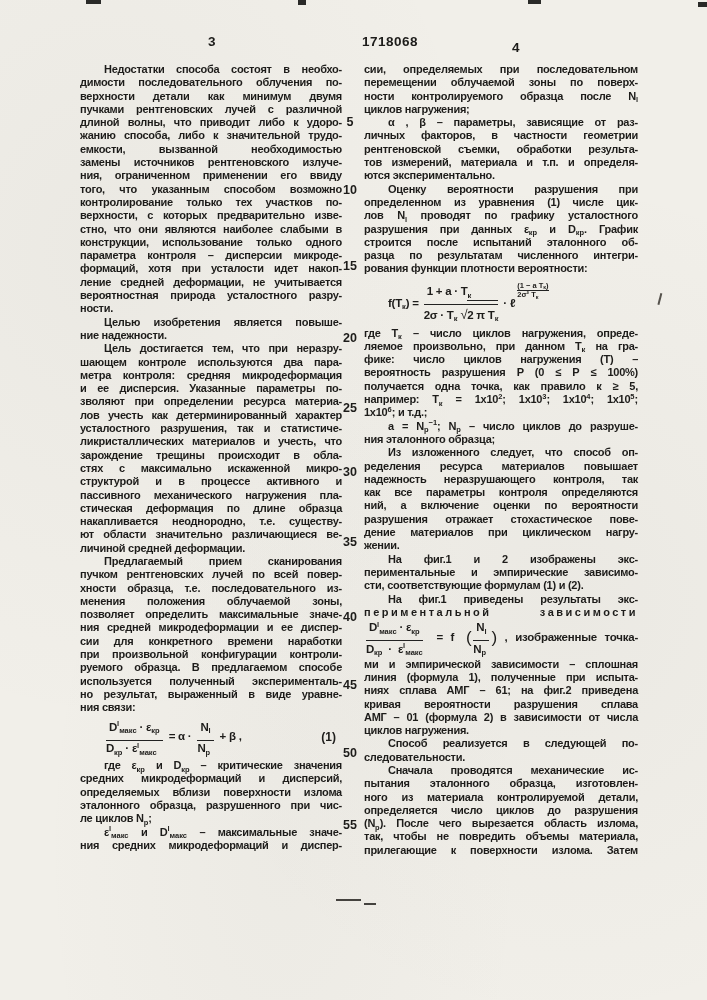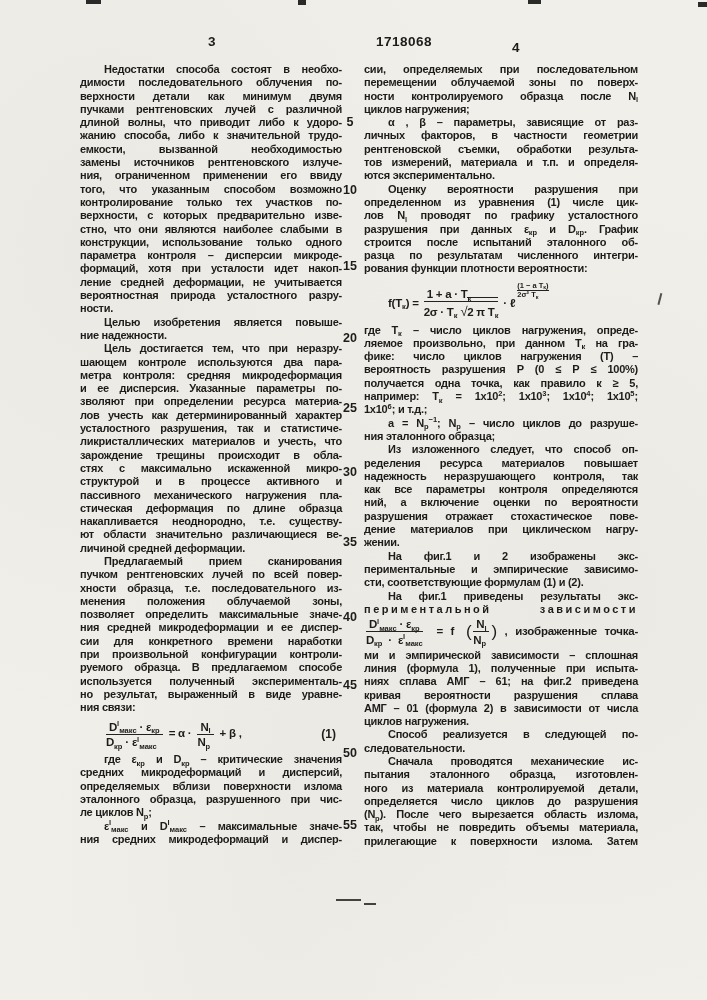--- a/index.html
+++ b/index.html
@@ -8,36 +8,36 @@
     background:
       radial-gradient(ellipse at 15% 25%, rgba(120,120,115,0.05), transparent 45%),
       radial-gradient(ellipse at 80% 60%, rgba(120,120,115,0.05), transparent 50%),
       radial-gradient(ellipse at 40% 85%, rgba(120,120,115,0.04), transparent 40%),
       #f1efe9;
     font-family:"Liberation Sans","DejaVu Sans",sans-serif;
     font-weight:bold;color:#1d1c1a;
   }
   .hdr-num{position:absolute;top:34px;font-size:13.5px;letter-spacing:0.5px;}
   #h-left{left:208px;}
-  #h-doc{left:344px;width:120px;text-align:center;}
+  #h-doc{left:330px;width:120px;text-align:center;}
   #h-right{left:512px;top:40px;}
   .col{position:absolute;top:63px;font-size:11px;letter-spacing:-0.25px;}
   #col-left{left:80px;width:262px;}
   #col-right{left:364px;width:274px;}
   .tl{height:13.3px;line-height:13.3px;text-align:justify;text-align-last:justify;white-space:nowrap0;}
   .tl.ind{padding-left:24px;}
   .tl.end{text-align-last:left;}
   .tl.sp{letter-spacing:2.5px;}
   sup,sub{font-size:7.5px;line-height:0;position:relative;vertical-align:baseline;letter-spacing:0;}
   sup{top:-4.5px;}
   sub{top:2.5px;}
   .formula-row{position:relative;padding-left:24px;margin:6px 0 5px 0;line-height:normal;font-size:11.5px;text-align:left;text-align-last:left;}
   .formula-row.flow{padding-left:0;margin:2px 0 3px 0;text-align:justify;text-align-last:justify;}
   .frac{display:inline-block;vertical-align:middle;text-align:center;margin:0 2px;}
-  .fn{display:block;border-bottom:1.4px solid #222;padding:0 3px 1px 3px;}
+  .fn{display:block;border-bottom:1.4px solid #222;padding:0 3px 7px 3px;}
   .fd{display:block;padding-top:1.5px;}
   .fop{margin:0 4px;}
   .rad{font-size:13px;font-weight:normal;}
   .ovl{border-top:1.2px solid #222;padding-top:8px;}
   .efrac{display:inline-block;vertical-align:9px;font-size:7.5px;line-height:1.15;text-align:center;margin-left:2px;letter-spacing:0;}
   .efrac sub{font-size:5.5px;top:1.5px;}
   .en{display:block;border-bottom:0.9px solid #222;}
   .ed{display:block;}
   .bigp{font-size:17px;font-weight:normal;vertical-align:middle;}
   .ftag{position:absolute;right:6px;top:calc(50% - 7px);font-size:12px;letter-spacing:0;}

